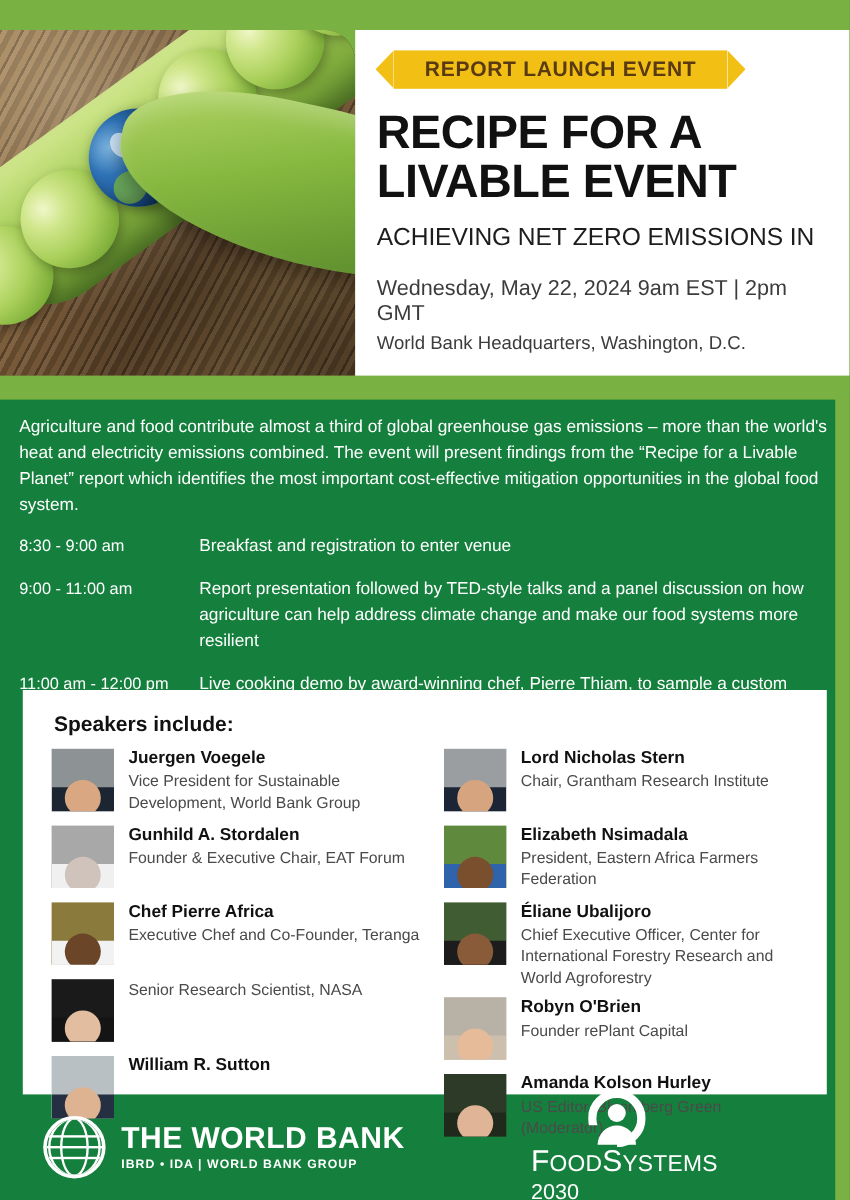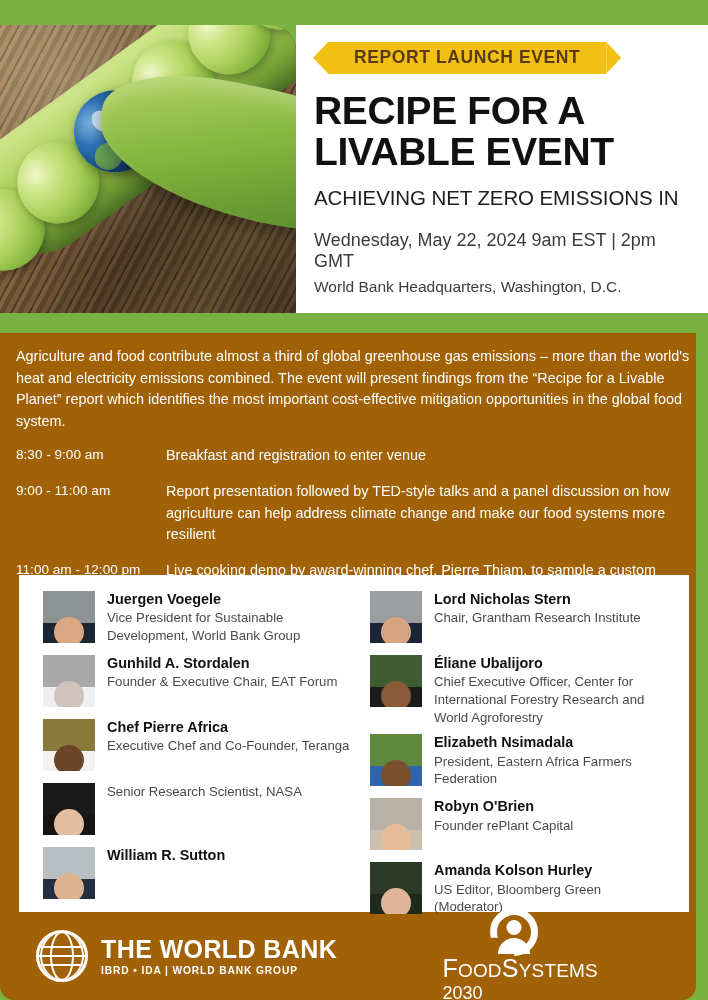--- a/index.html
+++ b/index.html
@@ -5,22 +5,21 @@
   * { box-sizing: border-box; margin: 0; padding: 0; }
   html, body {
     width: 708px; height: 1000px;
     font-family: "Liberation Sans", sans-serif;
     background: #79b142;
     overflow: hidden;
   }
   .poster {
     position: relative;
     width: 696px; height: 1000px;
-    background: #a16207;
-    border-radius: 14px;
+    background: #15803d;
   }
 
   
   .hero {
     position: relative;
     width: 708px;
     height: 333px;
     background: #79b142;
   }
   .hero-photo {
@@ -318,20 +317,21 @@
         <div class="agenda-desc">Report presentation followed by TED-style talks and a panel discussion on how agriculture can help address climate change and make our food  systems more resilient</div>
       </div>
       <div class="agenda-row">
         <div class="agenda-time">11:00 am - 12:00 pm</div>
         <div class="agenda-desc">Live cooking demo by award-winning chef, Pierre Thiam, to sample a custom menu reflecting the findings of the report</div>
       </div>
     </div>
   </div>
 
   <div class="speakers">
+    <div class="speakers-title">Speakers include:</div>
     <div class="sp-cols">
 
       <div class="sp-col left">
         <div class="sp">
           <div class="sp-photo" style="background: rgb(141, 146, 148); box-shadow: rgb(28, 38, 51) 0px -20px 0px 0px inset;">
             <div class="shoulders" style="background: rgb(28, 38, 51);"></div>
               <div class="face" style="background: rgb(217, 168, 130);"></div>
           </div>
           <div class="sp-info">
             <div class="sp-name">Juergen Voegele</div>
@@ -383,37 +383,37 @@
           <div class="sp-photo" style="background: rgb(154, 158, 160); box-shadow: rgb(27, 37, 54) 0px -20px 0px 0px inset;">
             <div class="shoulders" style="background: rgb(27, 37, 54);"></div>
               <div class="face" style="background: rgb(214, 165, 127);"></div>
           </div>
           <div class="sp-info">
             <div class="sp-name">Lord Nicholas Stern</div>
             <div class="sp-role">Chair, Grantham Research Institute</div>
           </div>
         </div>
         <div class="sp">
+          <div class="sp-photo" style="background: rgb(95, 138, 62); box-shadow: rgb(47, 99, 171) 0px -20px 0px 0px inset;">
+            <div class="shoulders" style="background: rgb(47, 99, 171);"></div>
+              <div class="face" style="background: rgb(122, 79, 46);"></div>
+          </div>
+          <div class="sp-info">
+            <div class="sp-name">Elizabeth Nsimadala</div>
+            <div class="sp-role">President, Eastern Africa Farmers Federation</div>
+          </div>
+        </div>
+        <div class="sp">
           <div class="sp-photo" style="background: rgb(63, 92, 50); box-shadow: rgb(28, 28, 28) 0px -20px 0px 0px inset;">
             <div class="shoulders" style="background: rgb(28, 28, 28);"></div>
               <div class="face" style="background: rgb(138, 91, 56);"></div>
           </div>
           <div class="sp-info">
             <div class="sp-name">Éliane Ubalijoro</div>
             <div class="sp-role">Chief Executive Officer, Center for International Forestry Research and World Agroforestry</div>
-          </div>
-        </div>
-        <div class="sp">
-          <div class="sp-photo" style="background: rgb(95, 138, 62); box-shadow: rgb(47, 99, 171) 0px -20px 0px 0px inset;">
-            <div class="shoulders" style="background: rgb(47, 99, 171);"></div>
-              <div class="face" style="background: rgb(122, 79, 46);"></div>
-          </div>
-          <div class="sp-info">
-            <div class="sp-name">Elizabeth Nsimadala</div>
-            <div class="sp-role">President, Eastern Africa Farmers Federation</div>
           </div>
         </div>
         <div class="sp">
           <div class="sp-photo" style="background: rgb(184, 177, 166); box-shadow: rgb(205, 191, 174) 0px -20px 0px 0px inset;">
             <div class="shoulders" style="background: rgb(205, 191, 174);"></div>
               <div class="face" style="background: rgb(230, 187, 154);"></div>
           </div>
           <div class="sp-info">
             <div class="sp-name">Robyn O'Brien</div>
             <div class="sp-role">Founder rePlant Capital</div>

